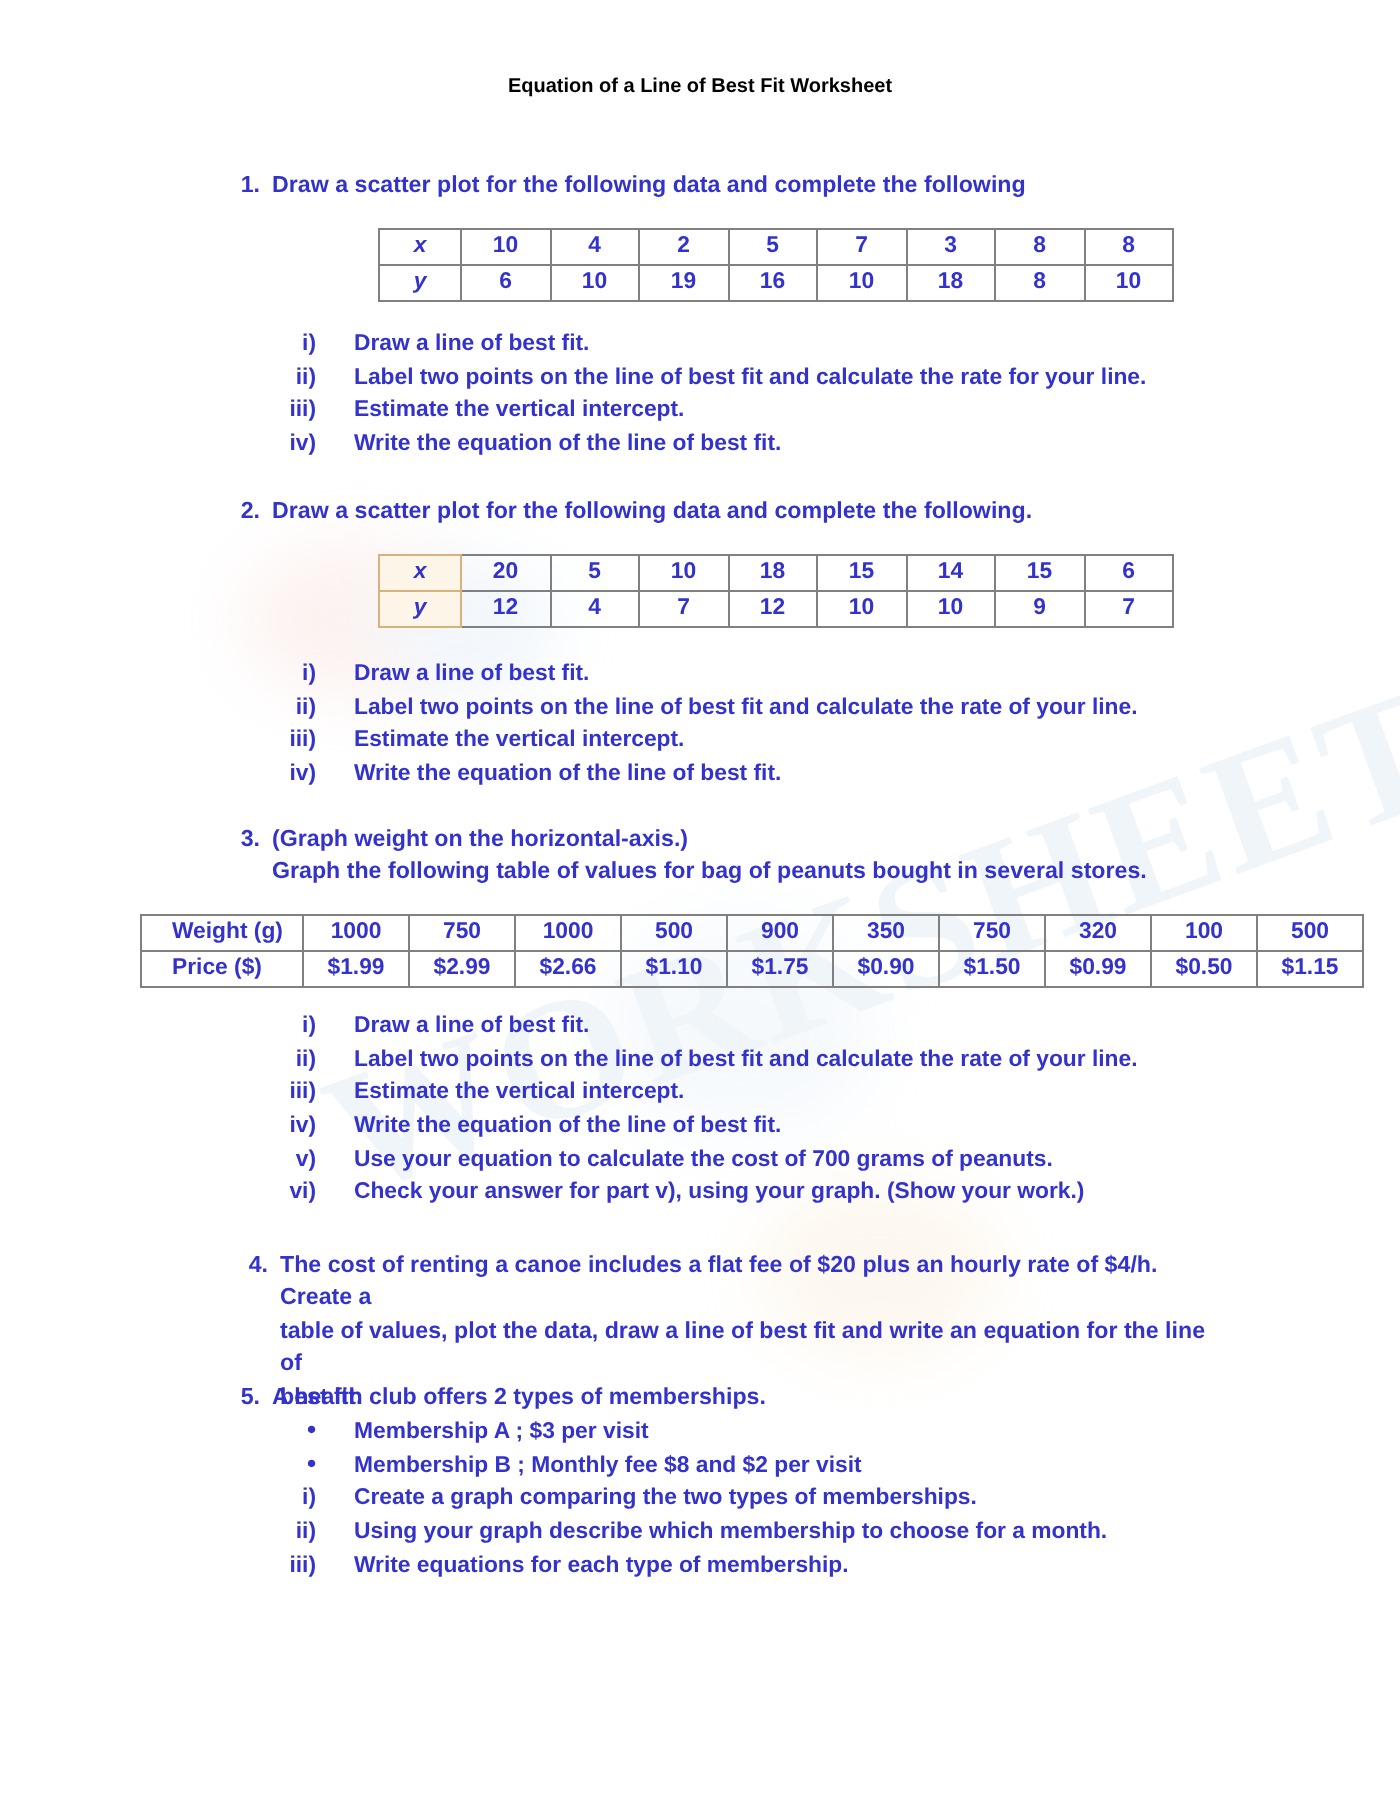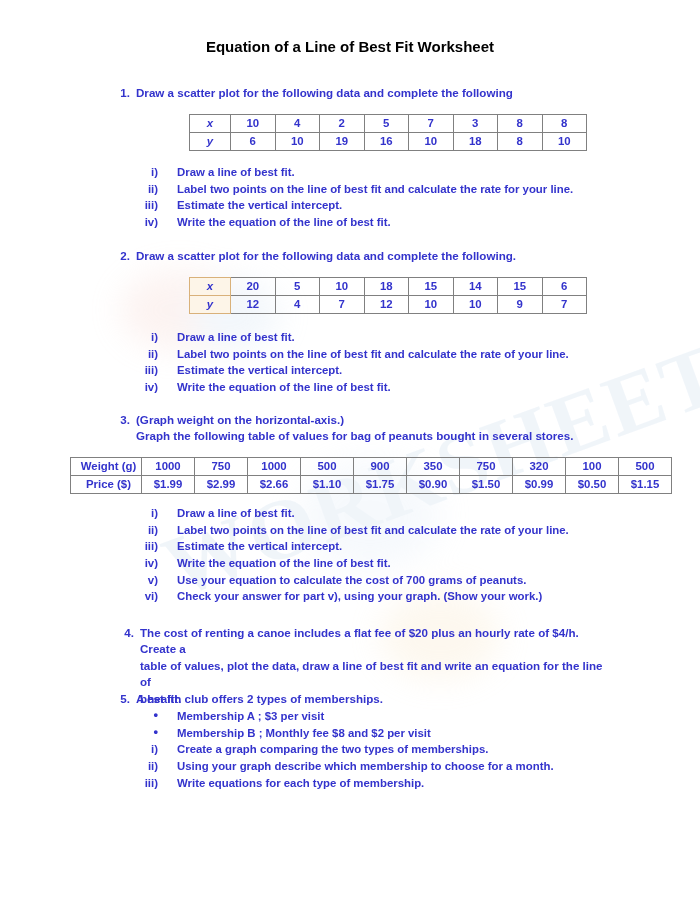--- a/index.html
+++ b/index.html
@@ -53,21 +53,21 @@
     position: absolute;
     inset: 0;
     z-index: 2;
   }
 
   .title {
     position: absolute;
     left: 0; right: 0;
     top: 38px;
     text-align: center;
-    font-size: 15px;
+    font-size: 10px;
     font-weight: bold;
     color: #000000;
   }
 
   .q {
     position: absolute;
     color: #3333cc;
     font-size: 11.6px;
     font-weight: bold;
     line-height: 1.42;
@@ -133,22 +133,22 @@
     width: 40px;
     background: #fdf5e8;
     border-color: #d9b17a;
   }
 
   
   #table3 { left: 70px; top: 457px; }
   #table3 td { width: 52px; text-align: center; }
   #table3 td.hdr {
     width: 65px;
-    text-align: center;
-    padding-left: 5px;
+    text-align: left;
+    padding-left: 15px;
     font-style: normal;
   }
 </style>
 </head>
 <body>
 
 <div id="watermark">
   <div class="wm-blob wm-b1"></div>
   <div class="wm-blob wm-b2"></div>
   <div class="wm-blob wm-b4"></div>

